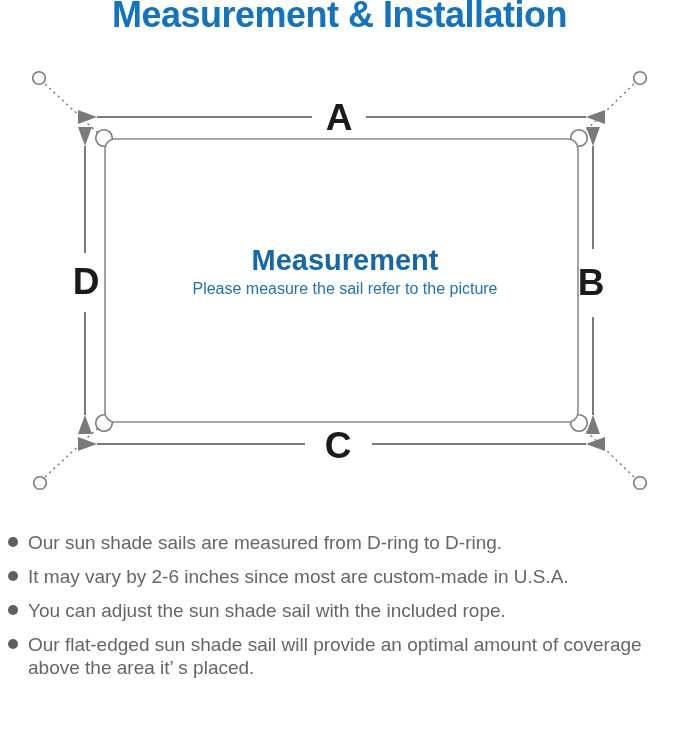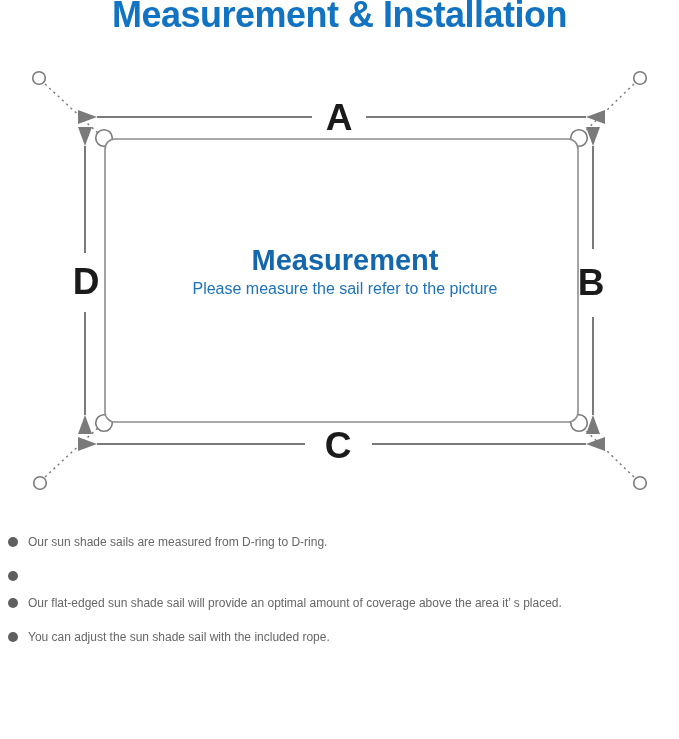--- a/index.html
+++ b/index.html
@@ -33,21 +33,21 @@
   .notes{
     position:absolute;top:531px;left:0;width:679px;
     box-sizing:border-box;
     padding:0 4px 0 8px;
     list-style:none;margin:0;
   }
   .note-item{
     display:flex;
     margin-bottom:11px;
     color:#666666;
-    font-size:12px;
+    font-size:19px;
     line-height:23px;
   }
   .note-dot{
     flex:none;
     width:10px;height:10px;border-radius:50%;
     background:#5f5f5f;
     margin:6px 10px 0 0;
   }
 </style>
 </head>
@@ -111,24 +111,25 @@
     <text class="center-subtitle" x="345" y="239" text-anchor="middle">Please measure the sail refer to the picture</text>
   </svg>
 
   <ul class="notes">
     <li class="note-item">
       <span class="note-dot"></span>
       <span>Our sun shade sails are measured from D-ring to D-ring.</span>
     </li>
     <li class="note-item">
       <span class="note-dot"></span>
+      <span>It may vary by 2-6 inches since most are custom-made in U.S.A.</span>
+    </li>
+    <li class="note-item">
+      <span class="note-dot"></span>
+      <span>You can adjust the sun shade sail with the included rope.</span>
     </li>
     <li class="note-item">
       <span class="note-dot"></span>
       <span>Our flat-edged sun shade sail will provide an optimal amount of coverage above the area it’ s placed.</span>
-    </li>
-    <li class="note-item">
-      <span class="note-dot"></span>
-      <span>You can adjust the sun shade sail with the included rope.</span>
     </li>
   </ul>
 
 </div>
 
 </body></html>

